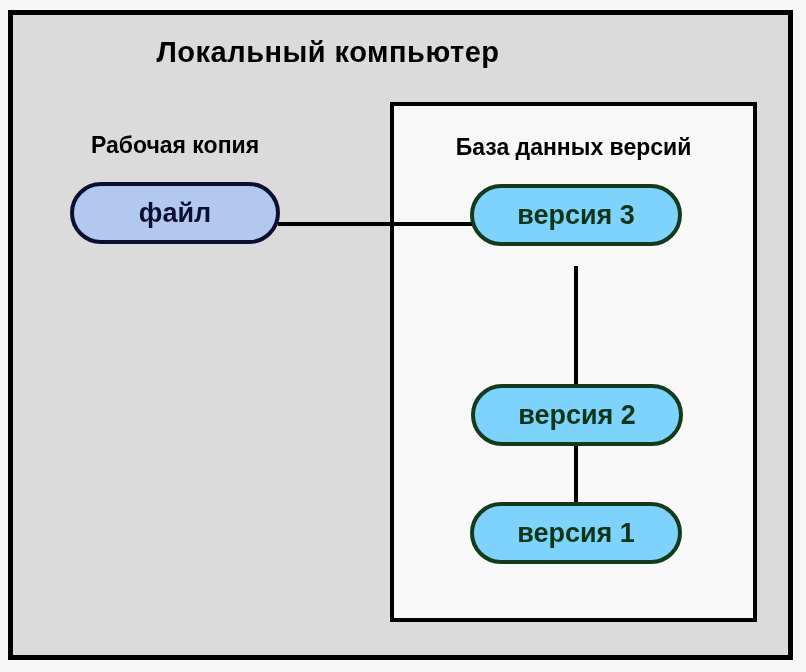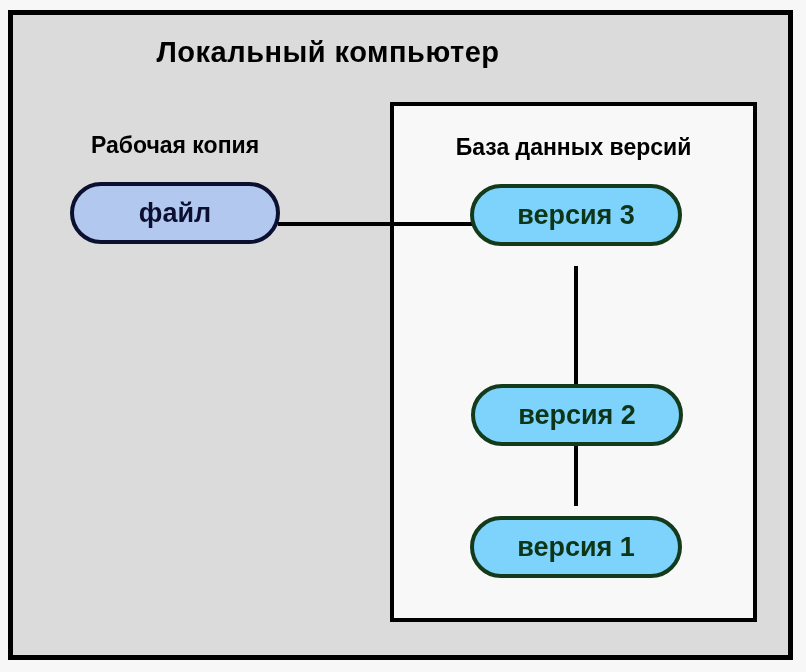--- a/index.html
+++ b/index.html
@@ -105,21 +105,21 @@
     border: 4px solid #0c1030;
     color: #0c1030;
   }
   .pill-version {
     background: #7dd3fc;
     border: 4px solid #143a1c;
     color: #0e3517;
   }
   .pill-v3 { left: 470px; top: 184px; }
   .pill-v2 { left: 471px; top: 342px; margin-top: 42px; }
-  .pill-v1 { left: 470px; top: 516px; }
+  .pill-v1 { left: 470px; top: 502px; }
 </style>
 </head>
 <body>
 
 <div class="stage">
 
   <div class="outer-box"></div>
 
   <div class="outer-title">Локальный компьютер</div>
 

